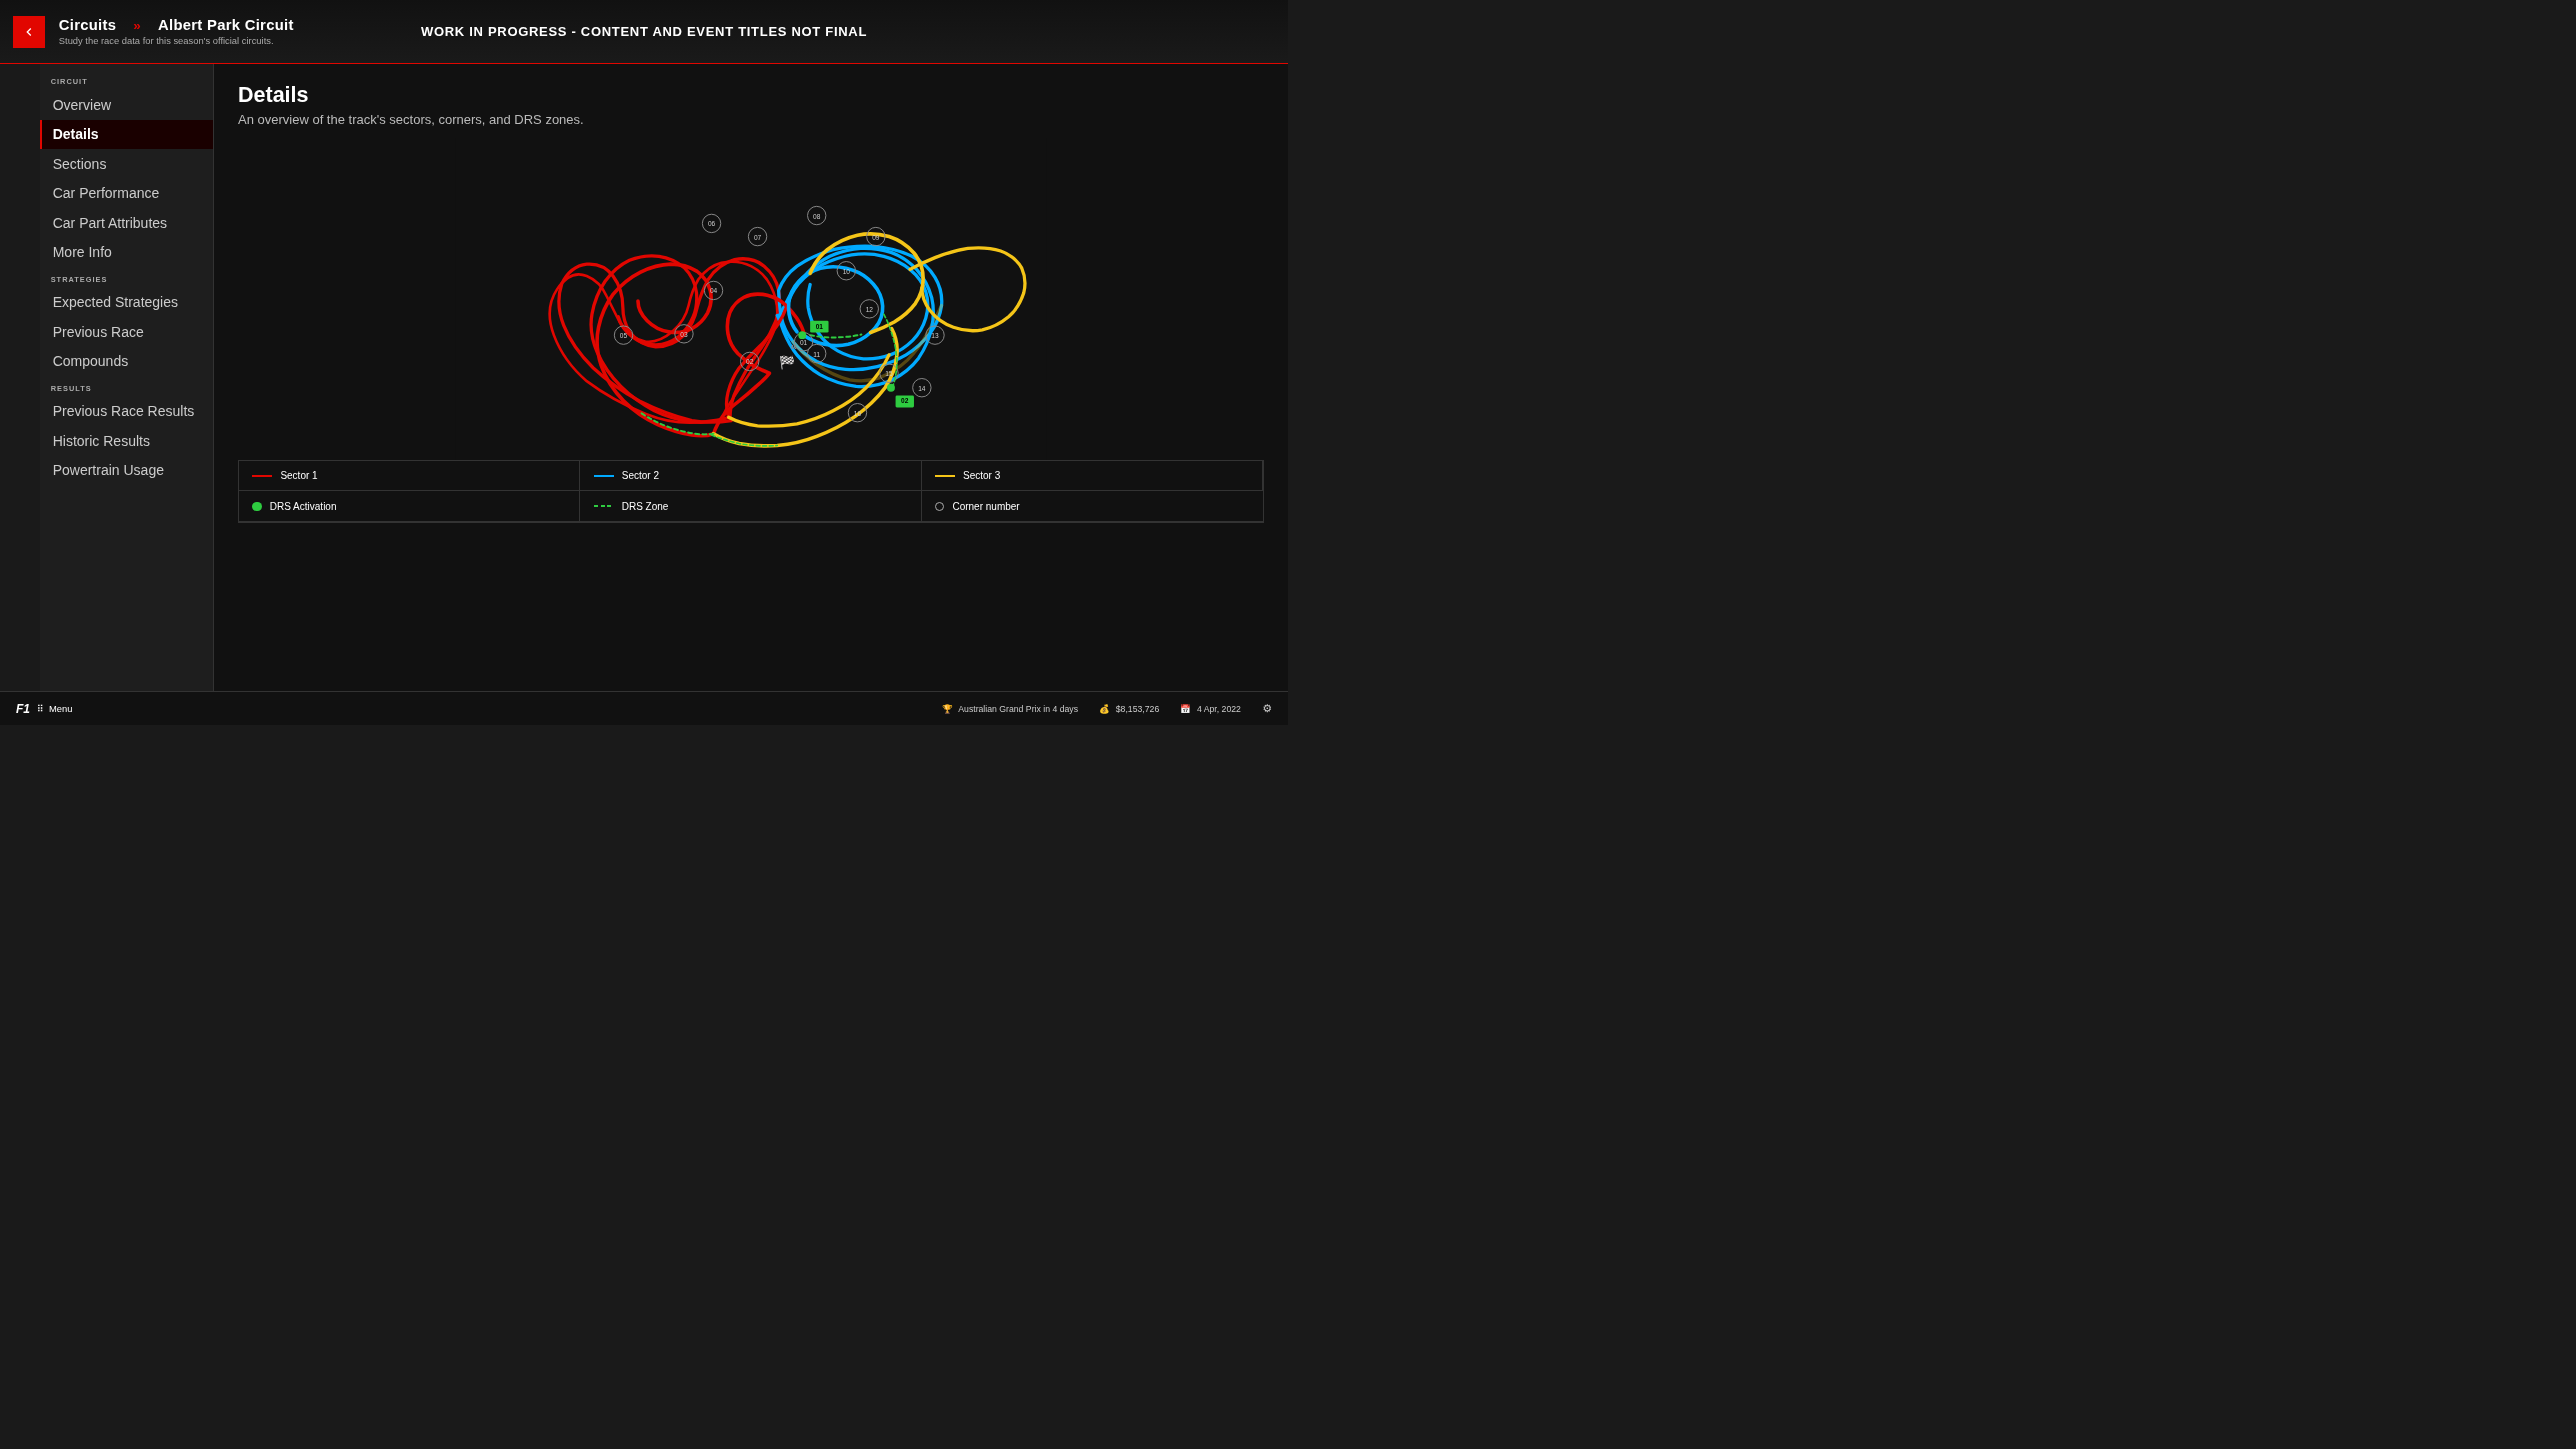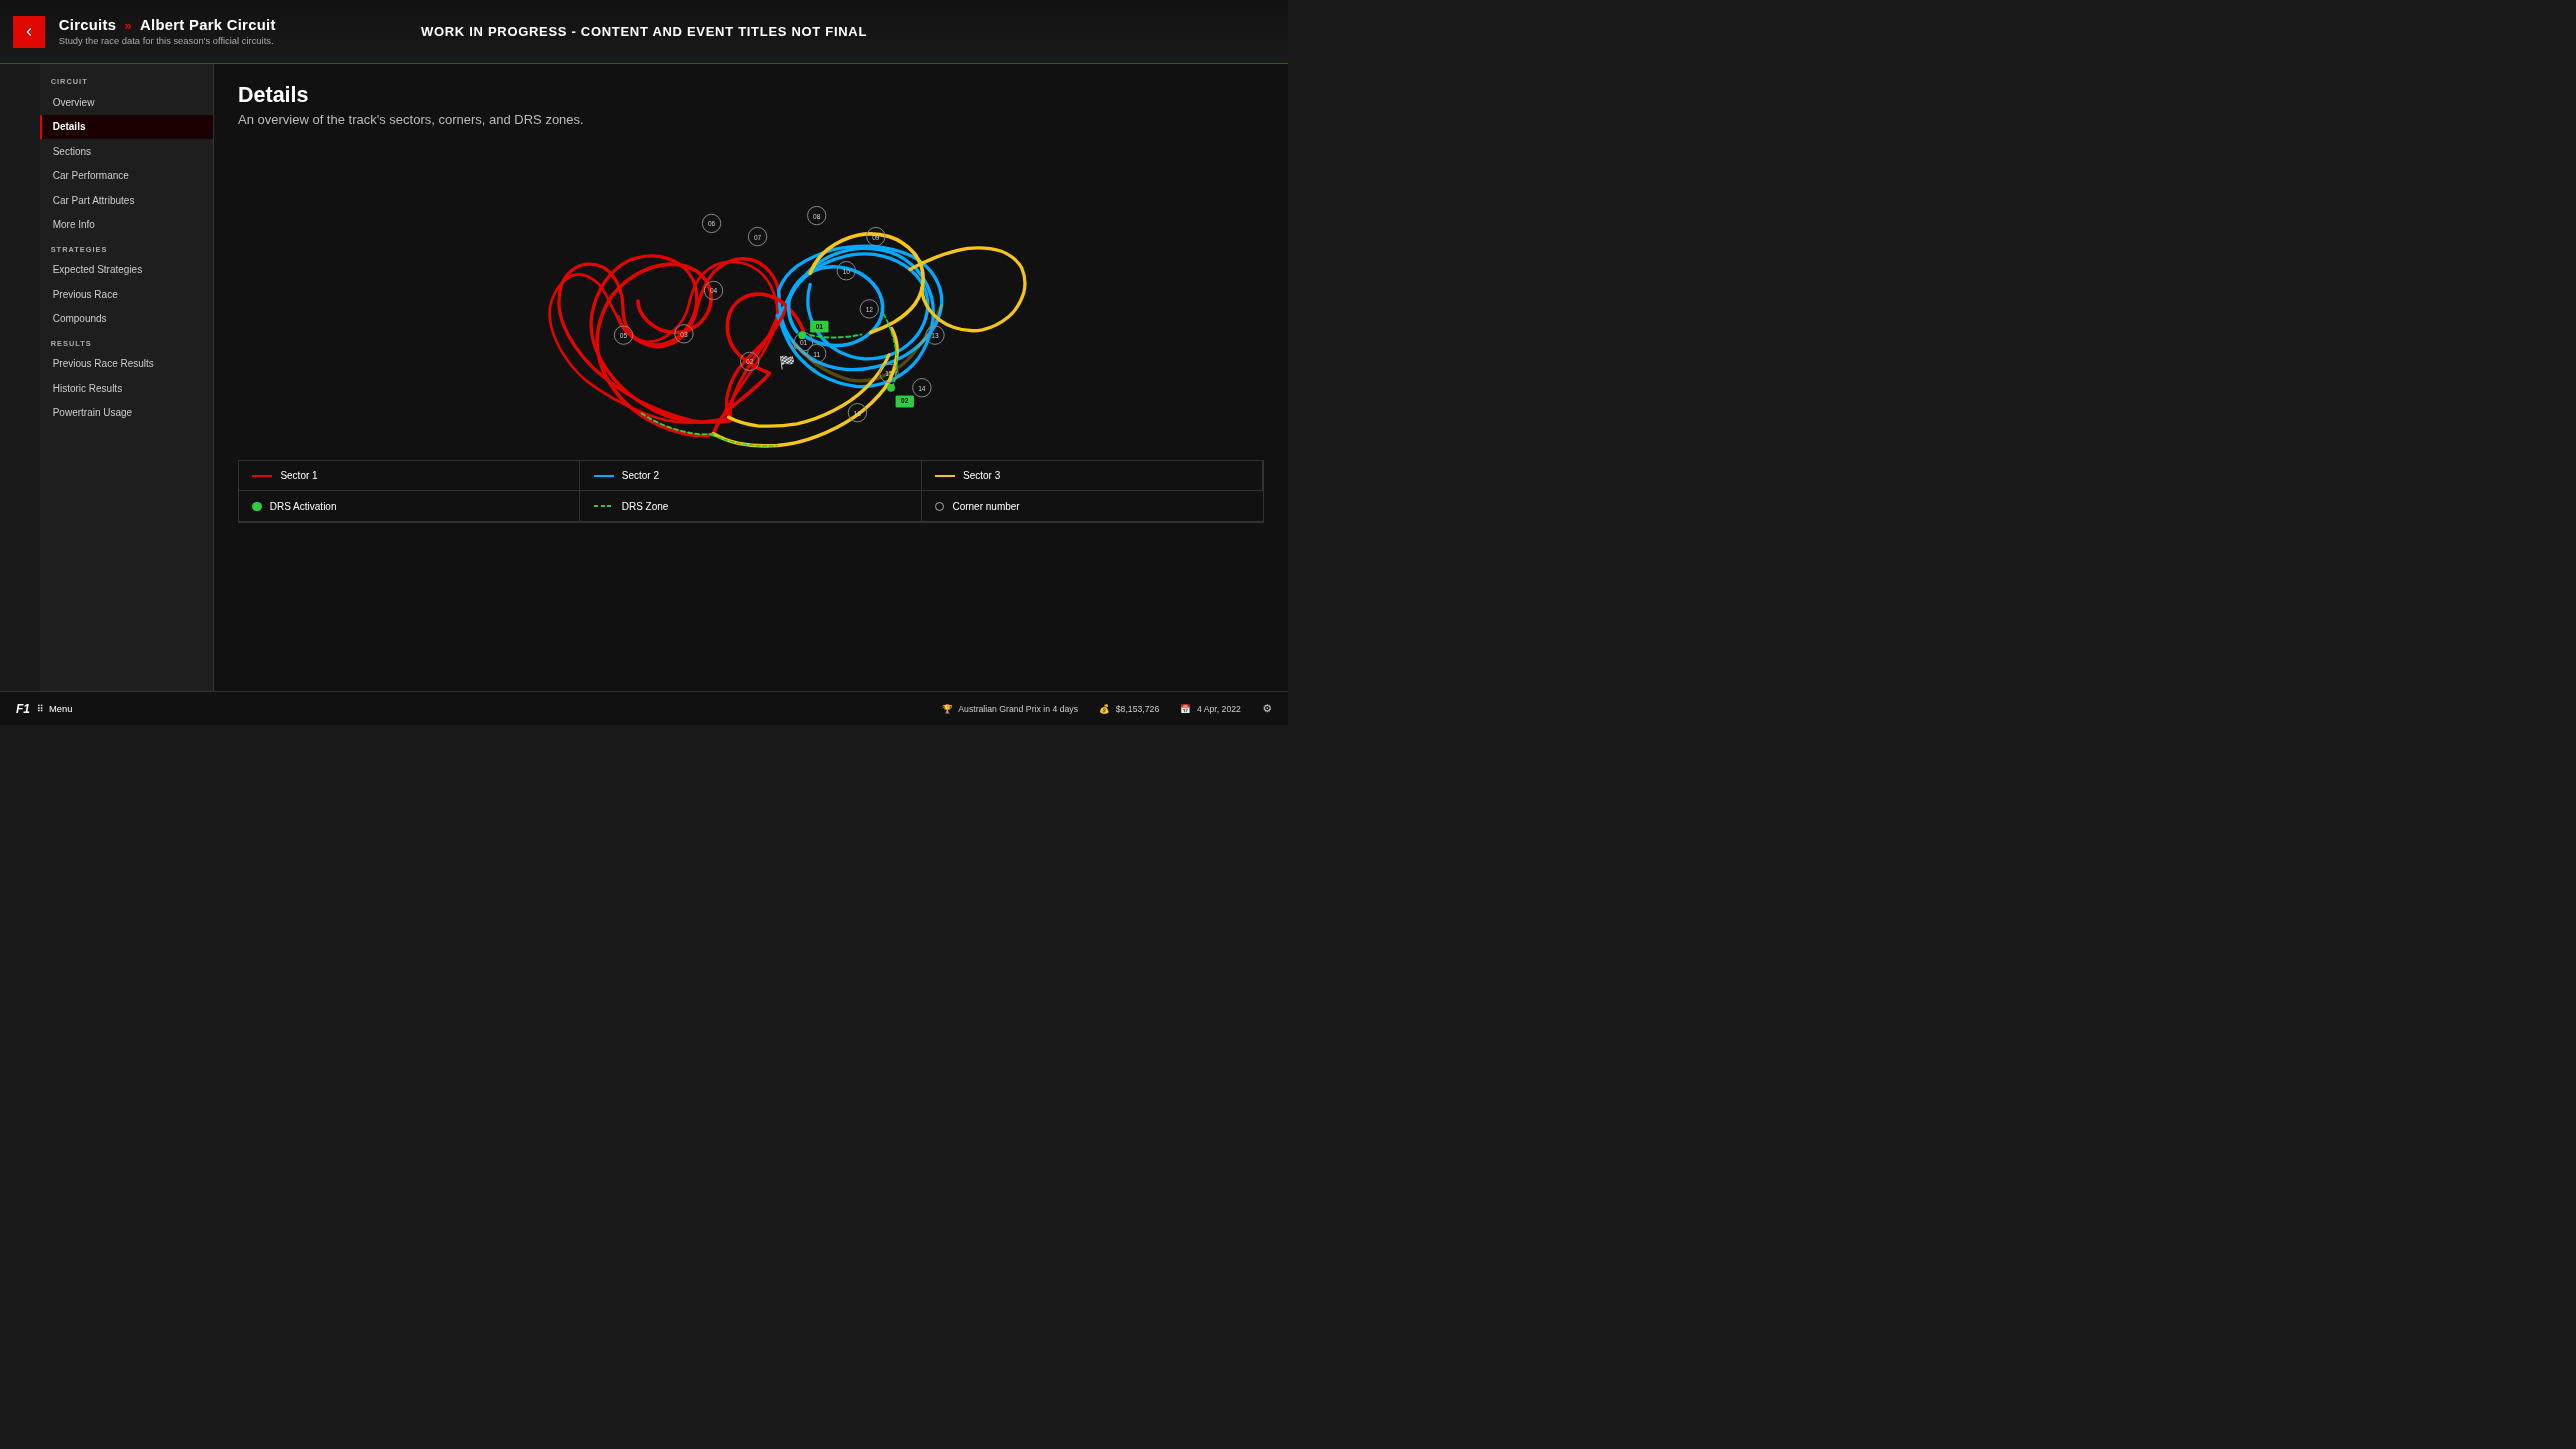--- a/index.html
+++ b/index.html
@@ -34,21 +34,21 @@
       justify-content: center;
       cursor: pointer;
       margin-right: 13.4px;
       flex-shrink: 0;
     }
     .back-btn svg { width: 16px; height: 16px; fill: white; }
     .breadcrumb-area { display: flex; flex-direction: column; }
     .breadcrumb {
       display: flex;
       align-items: center;
-      gap: 8px;
+      gap: 17px;
       font-size: 14.8px;
       font-weight: 700;
       color: #fff;
       letter-spacing: 0.3px;
     }
     .breadcrumb .separator { color: #e10600; font-size: 13.4px; }
     .breadcrumb .current { color: #fff; }
     .subtitle { font-size: 9.4px; color: #aaa; margin-top: 1.3px; }
     .wip-notice {
       position: absolute;
@@ -77,21 +77,21 @@
     }
     .sidebar-section-label {
       padding: 8px 10.7px 4px;
       font-size: 7.4px;
       font-weight: 700;
       color: #aaa;
       letter-spacing: 1px;
     }
     .sidebar-item {
       padding: 6.7px 10.7px;
-      font-size: 10px;
+      font-size: 14px;
       cursor: pointer;
       color: #ccc;
       border-left: 2px solid transparent;
       transition: background 0.15s;
     }
     .sidebar-item.active {
       background: #1a0000;
       border-left: 2px solid #e10600;
       color: #fff;
       font-weight: 600;

